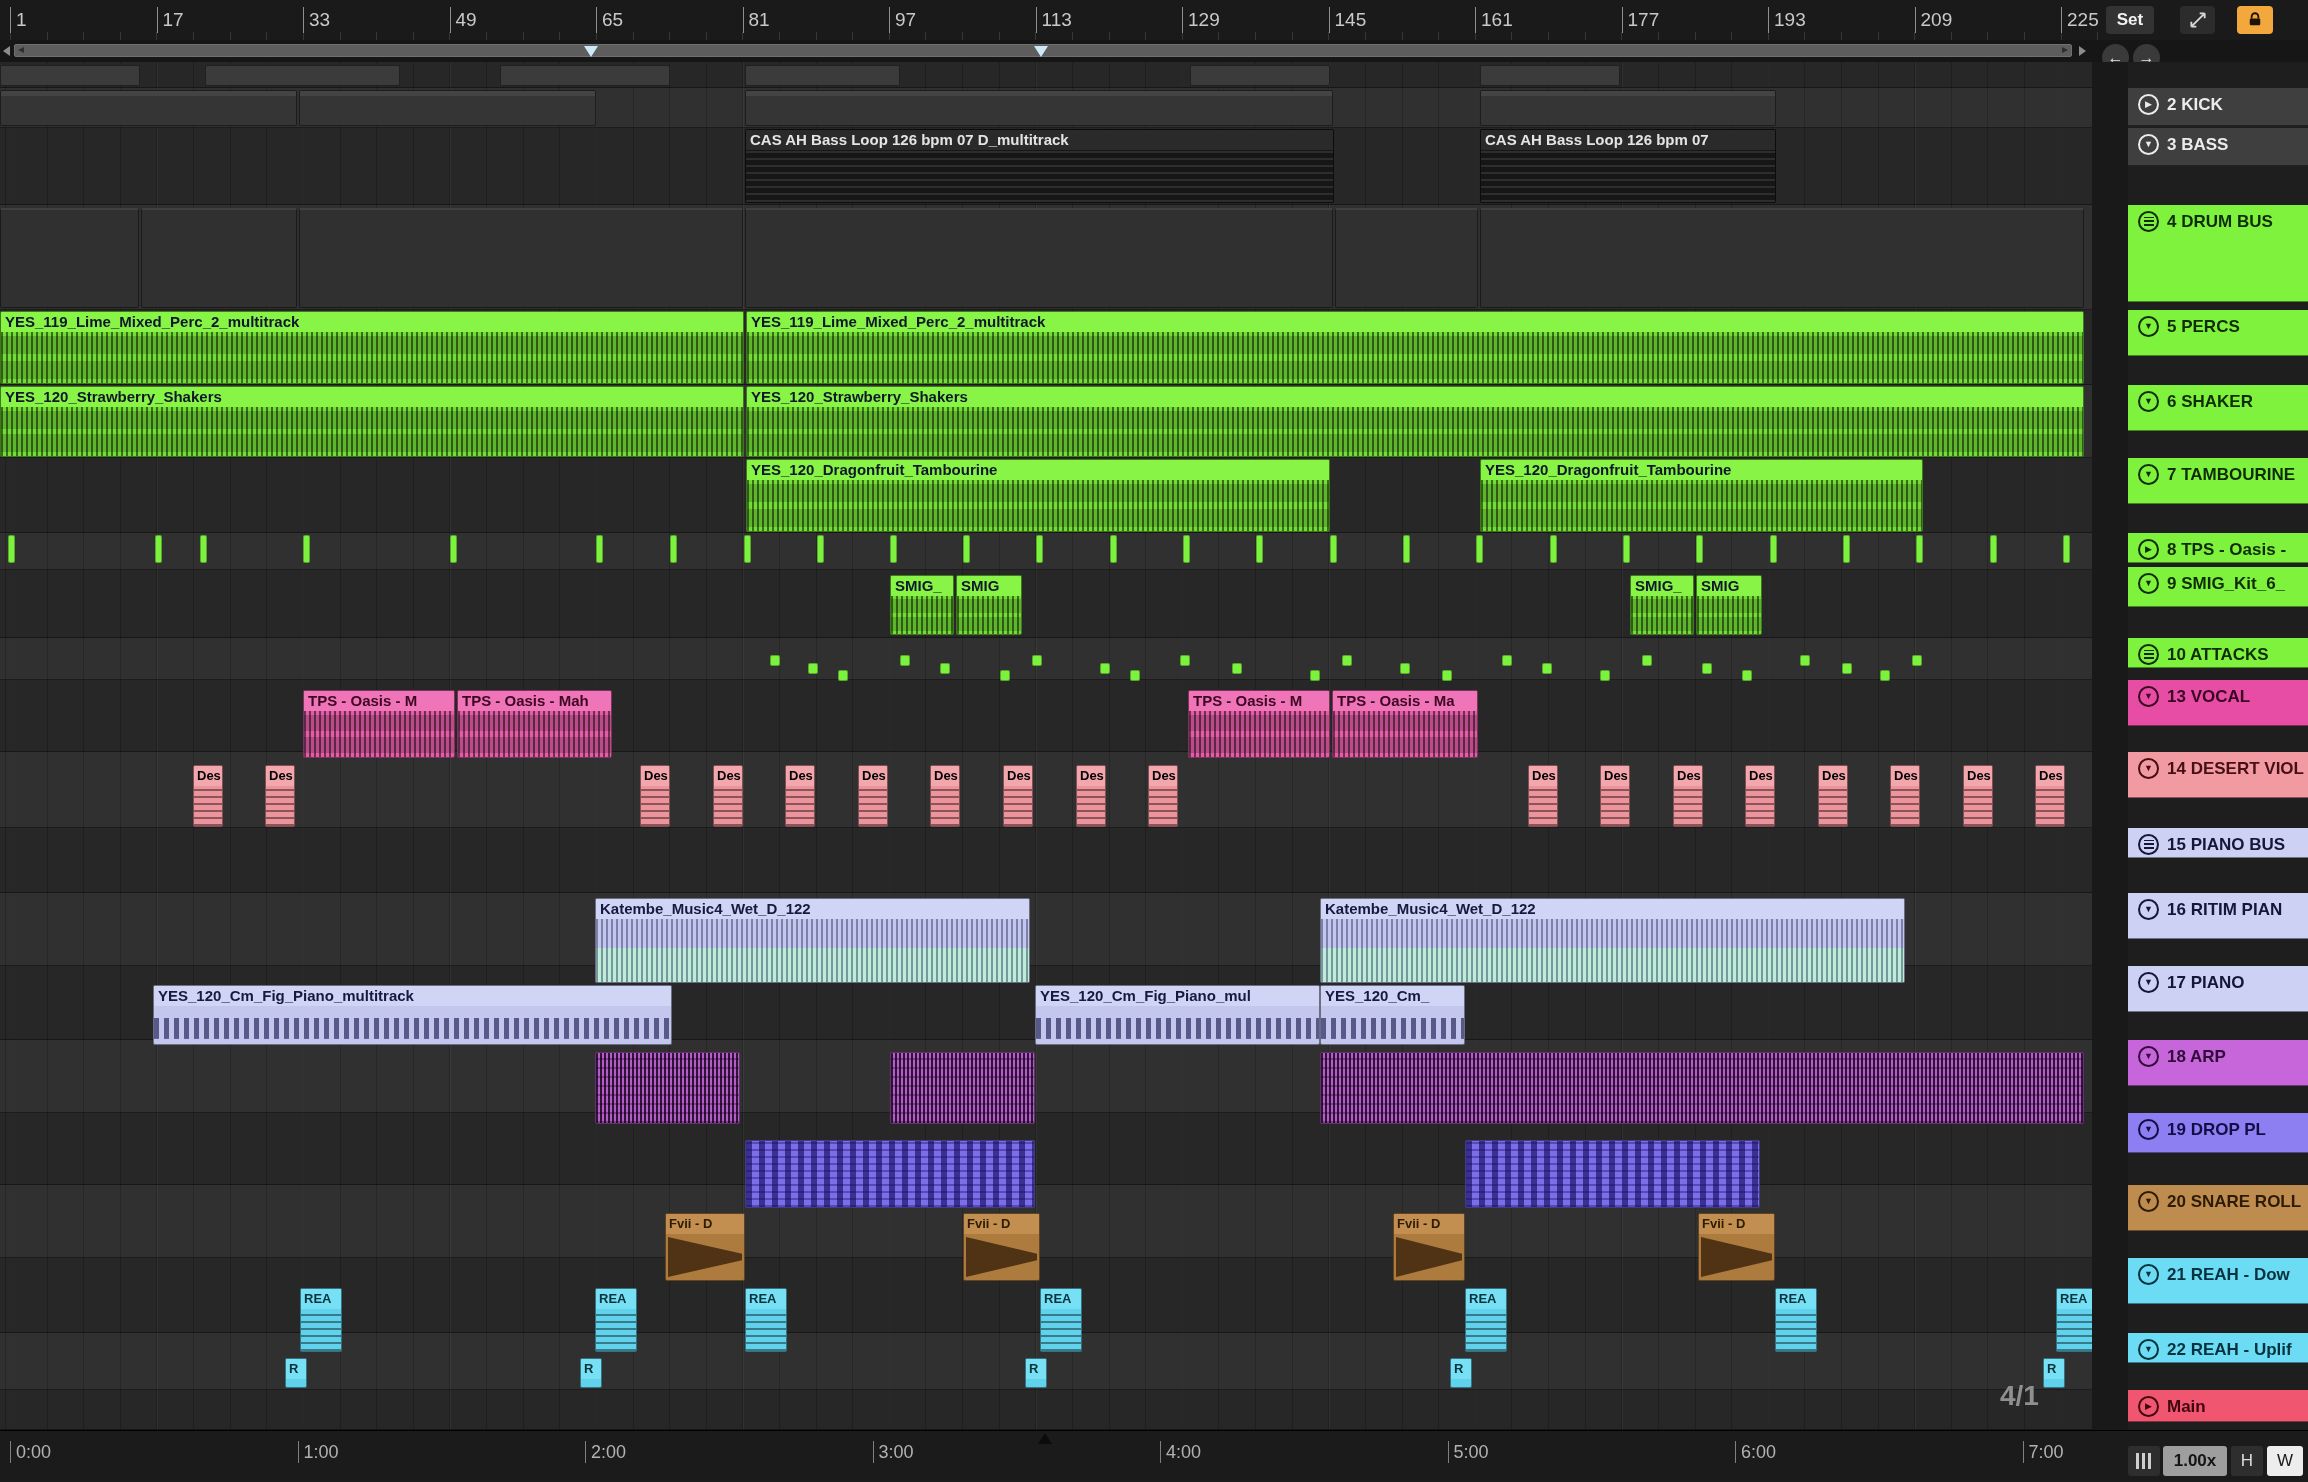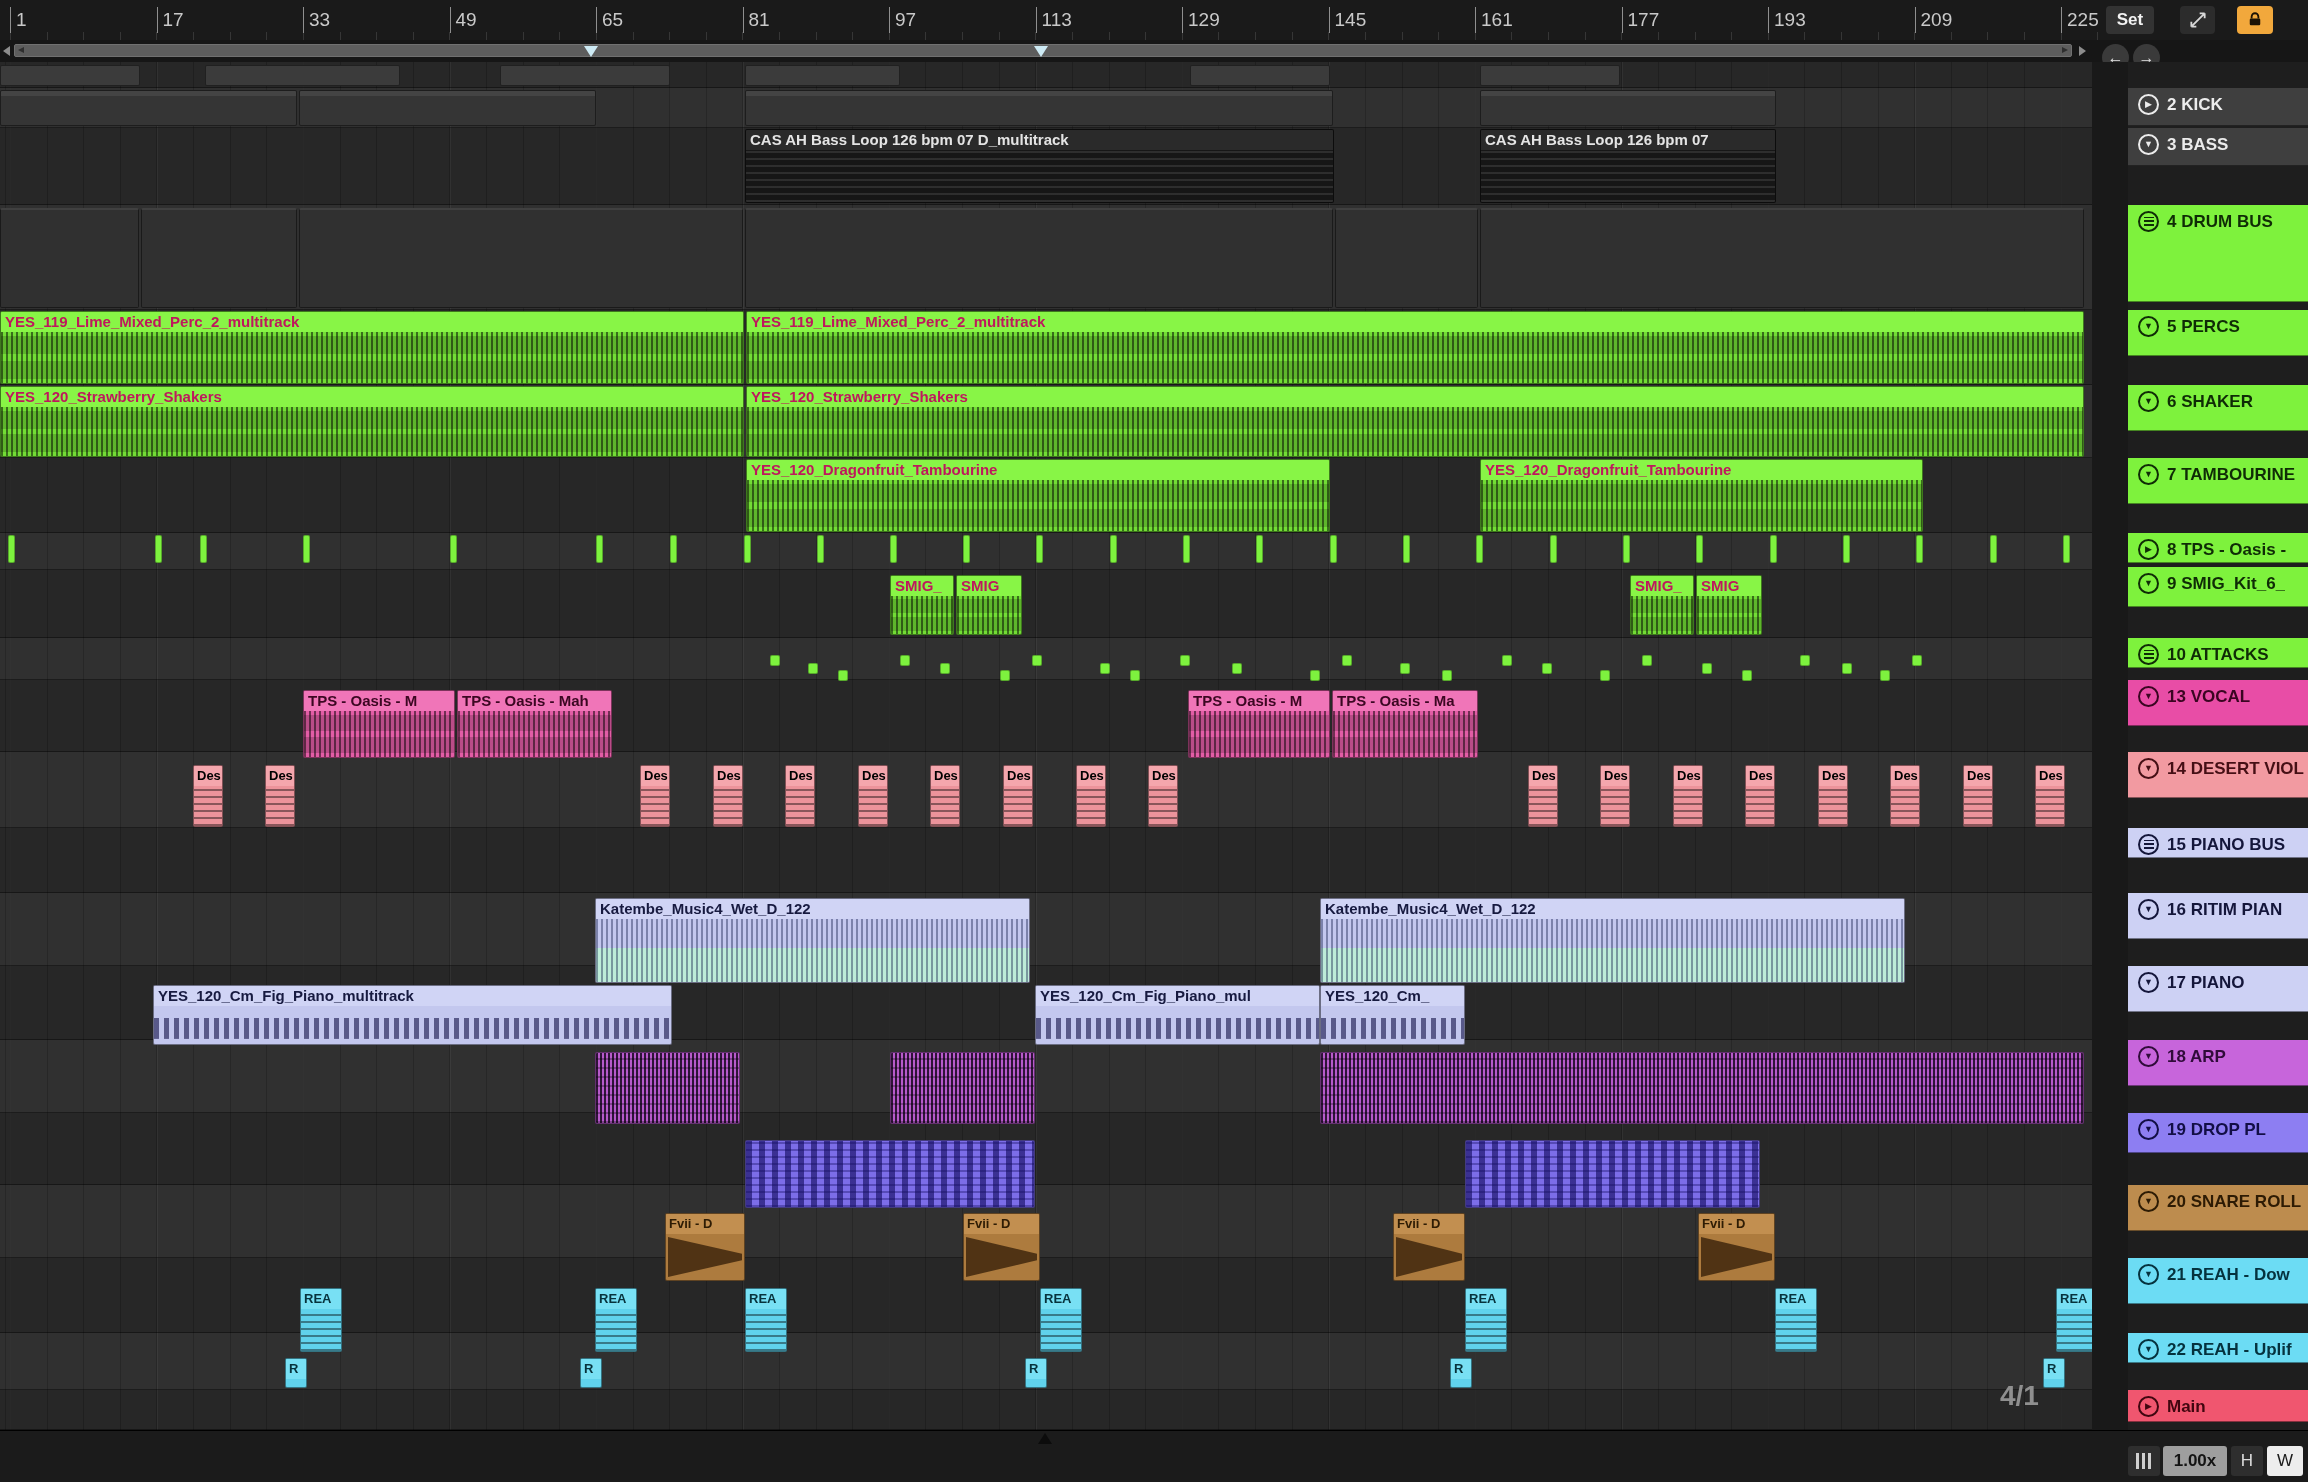--- a/index.html
+++ b/index.html
@@ -41,21 +41,21 @@
   .lane.a{background:rgba(255,255,255,0.02);}
   .lane.b{background:rgba(0,0,0,0.10);}
   .sig{position:absolute;left:2000px;top:1318px;font-size:28px;font-weight:700;color:#8f8f8f;z-index:10;}
 
   
   .clip{position:absolute;box-sizing:border-box;border:1px solid rgba(0,0,0,0.45);border-radius:2px;overflow:hidden;cursor:pointer;}
   .clip-title{height:20px;line-height:20px;font-size:15px;font-weight:600;padding:0 4px;white-space:nowrap;overflow:hidden;}
   .body{position:absolute;left:0;right:0;top:20px;bottom:0;}
   .body.notitle{top:0;}
 
-  .clip.g{background:#72dd35;}        .clip.g .clip-title{background:#88f546;color:#be185d;}
+  .clip.g{background:#72dd35;}        .clip.g .clip-title{background:#88f546;color:#0f172a;}
   .clip.gsolid{background:#7df23e;border-color:rgba(0,0,0,.3);}
   .clip.dk{background:#353535;}
   .clip.dk::before{content:"";position:absolute;left:0;right:0;top:0;height:5px;background:rgba(255,255,255,.08);}
   .clip.grp{background:#3b3b3b;}
   .clip.grp2{background:#303030;border-top:2px solid #404040;}
   .clip.bass{background:#161616;}     .clip.bass .clip-title{background:#2a2a2a;color:#e4e4e4;}
   .clip.pk{background:#e25da6;}       .clip.pk .clip-title{background:#f075b8;color:#3c0722;}
   .clip.sal{background:#ec939b;}      .clip.sal .clip-title{background:#f4a6ad;color:#000000;font-size:13px;padding:0 3px;}
   .clip.lav{background:#c3c7ee;}      .clip.lav .clip-title{background:#d0d4f5;color:#171a40;}
   .clip.pur{background:#b75aca;}
@@ -562,20 +562,30 @@
         <div class="ticon chevron">▼</div>
         <div class="tlabel">22 REAH - Uplif</div>
       </div>
       <div class="track red" style="top: 1328px; height: 32px;">
         <div class="ticon play">▶</div>
         <div class="tlabel">Main</div>
       </div>
     </div>
 
   <div class="footer">
+    <div class="time-ruler">
+        <div class="time-label" style="left: 10px;">0:00</div>
+        <div class="time-label" style="left: 297.5px;">1:00</div>
+        <div class="time-label" style="left: 585px;">2:00</div>
+        <div class="time-label" style="left: 872.5px;">3:00</div>
+        <div class="time-label" style="left: 1160px;">4:00</div>
+        <div class="time-label" style="left: 1447.5px;">5:00</div>
+        <div class="time-label" style="left: 1735px;">6:00</div>
+        <div class="time-label" style="left: 2022.5px;">7:00</div>
+      </div>
     <div class="insert-marker"></div>
   </div>
   <div class="btnbox meter">
       <div class="bars"></div>
     </div>
   <div class="btnbox zoom">1.00x</div>
   <div class="btnbox hbtn">H</div>
   <div class="btnbox wbtn">W</div>
 
 </div>

